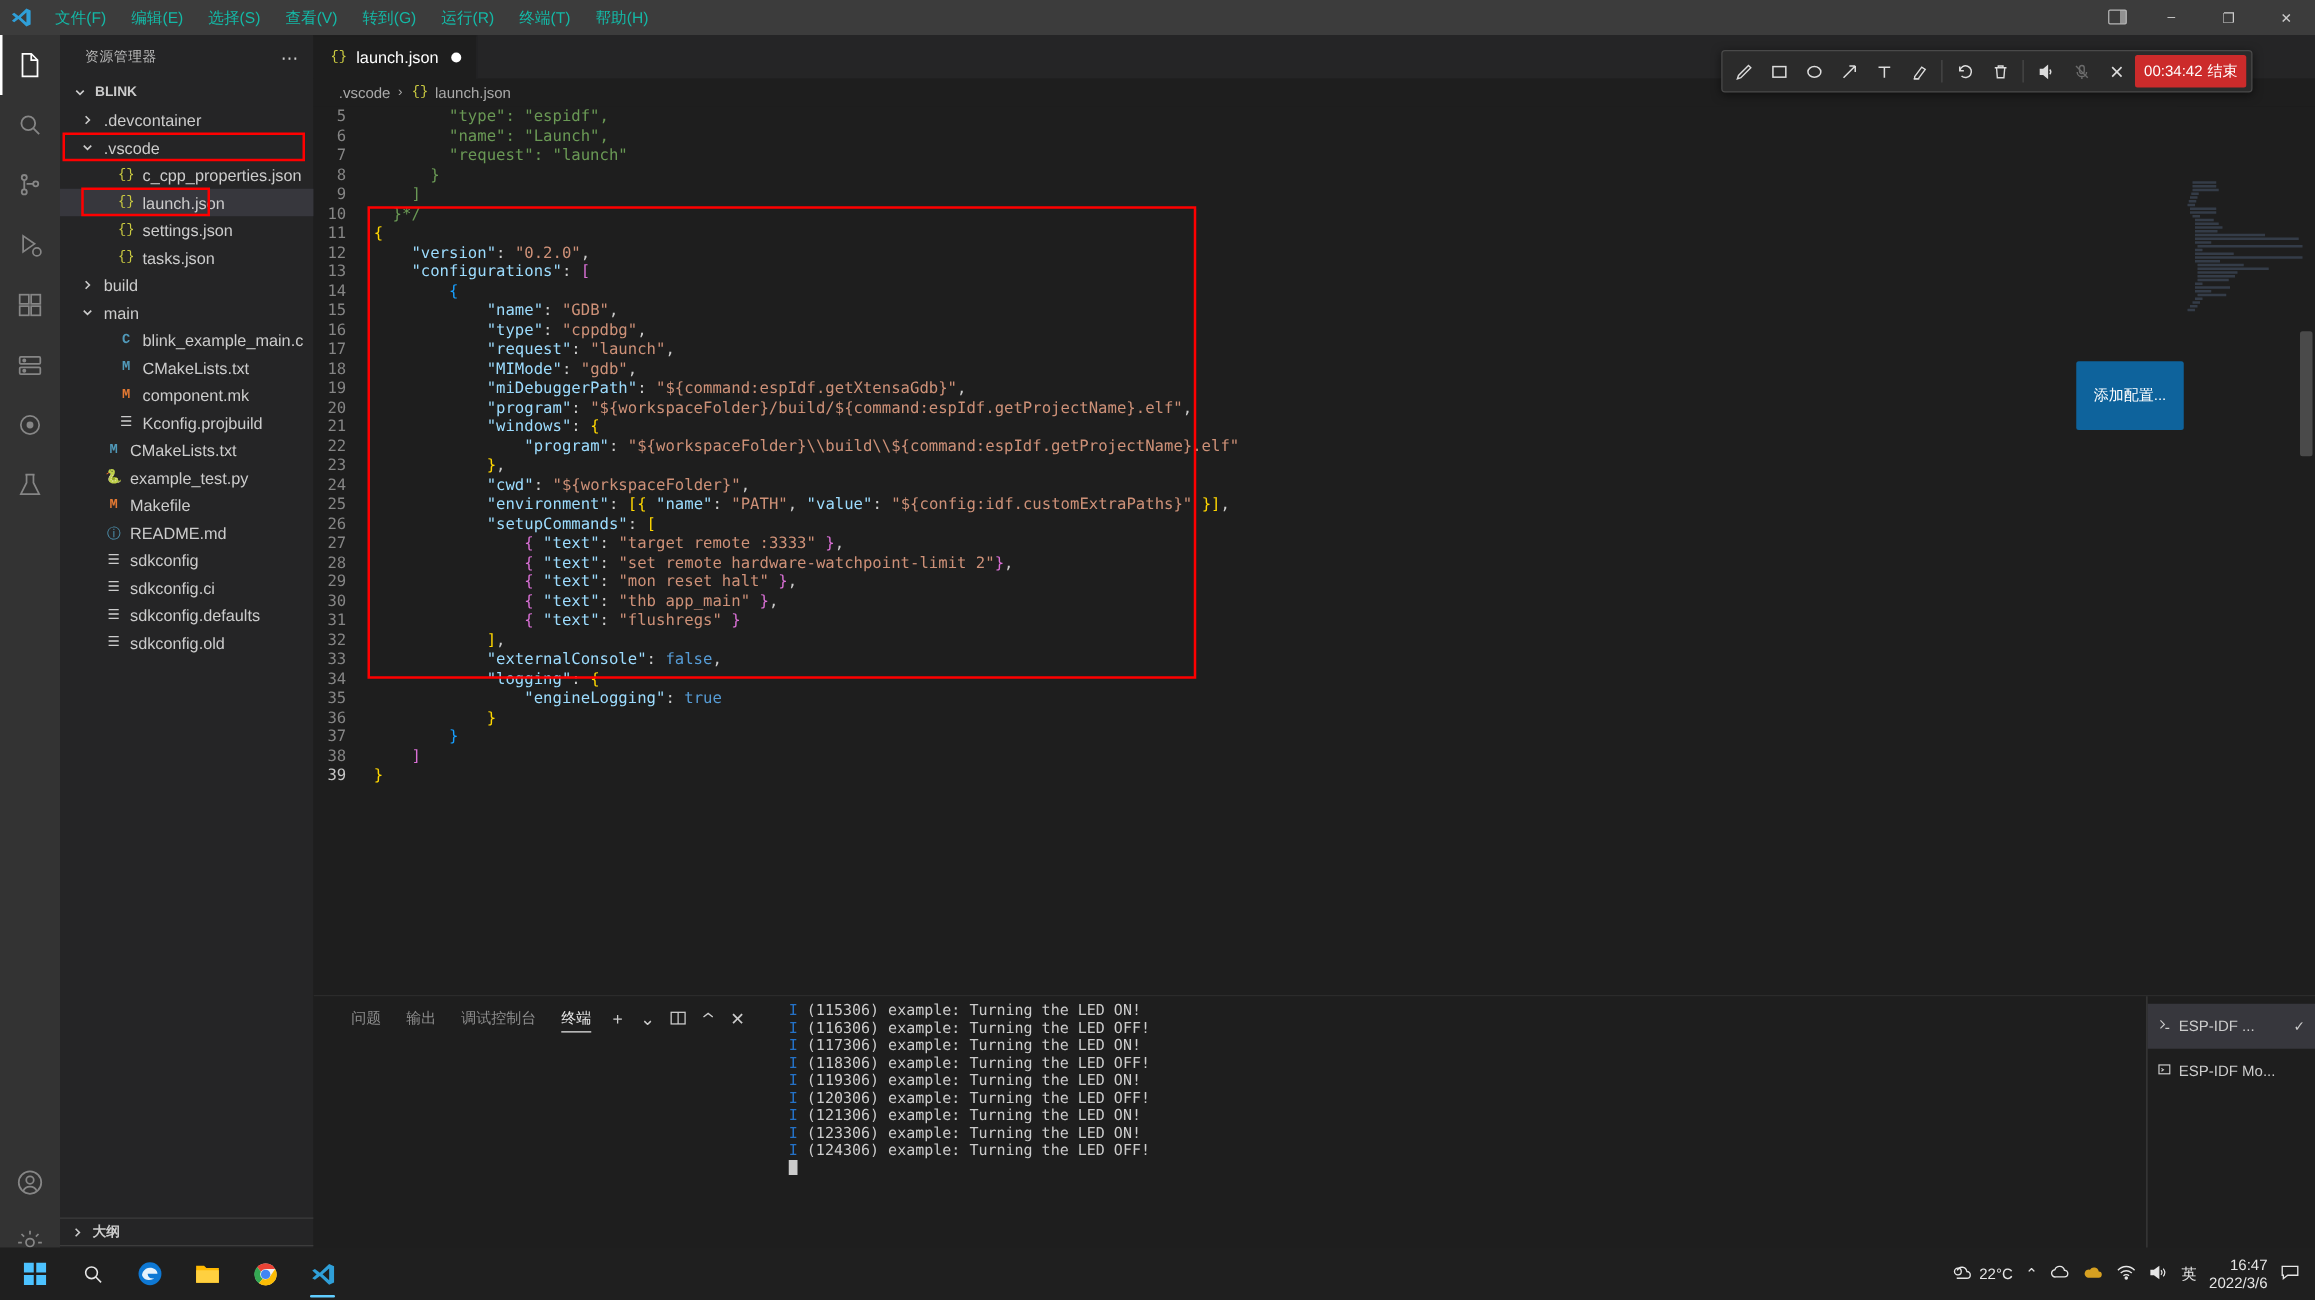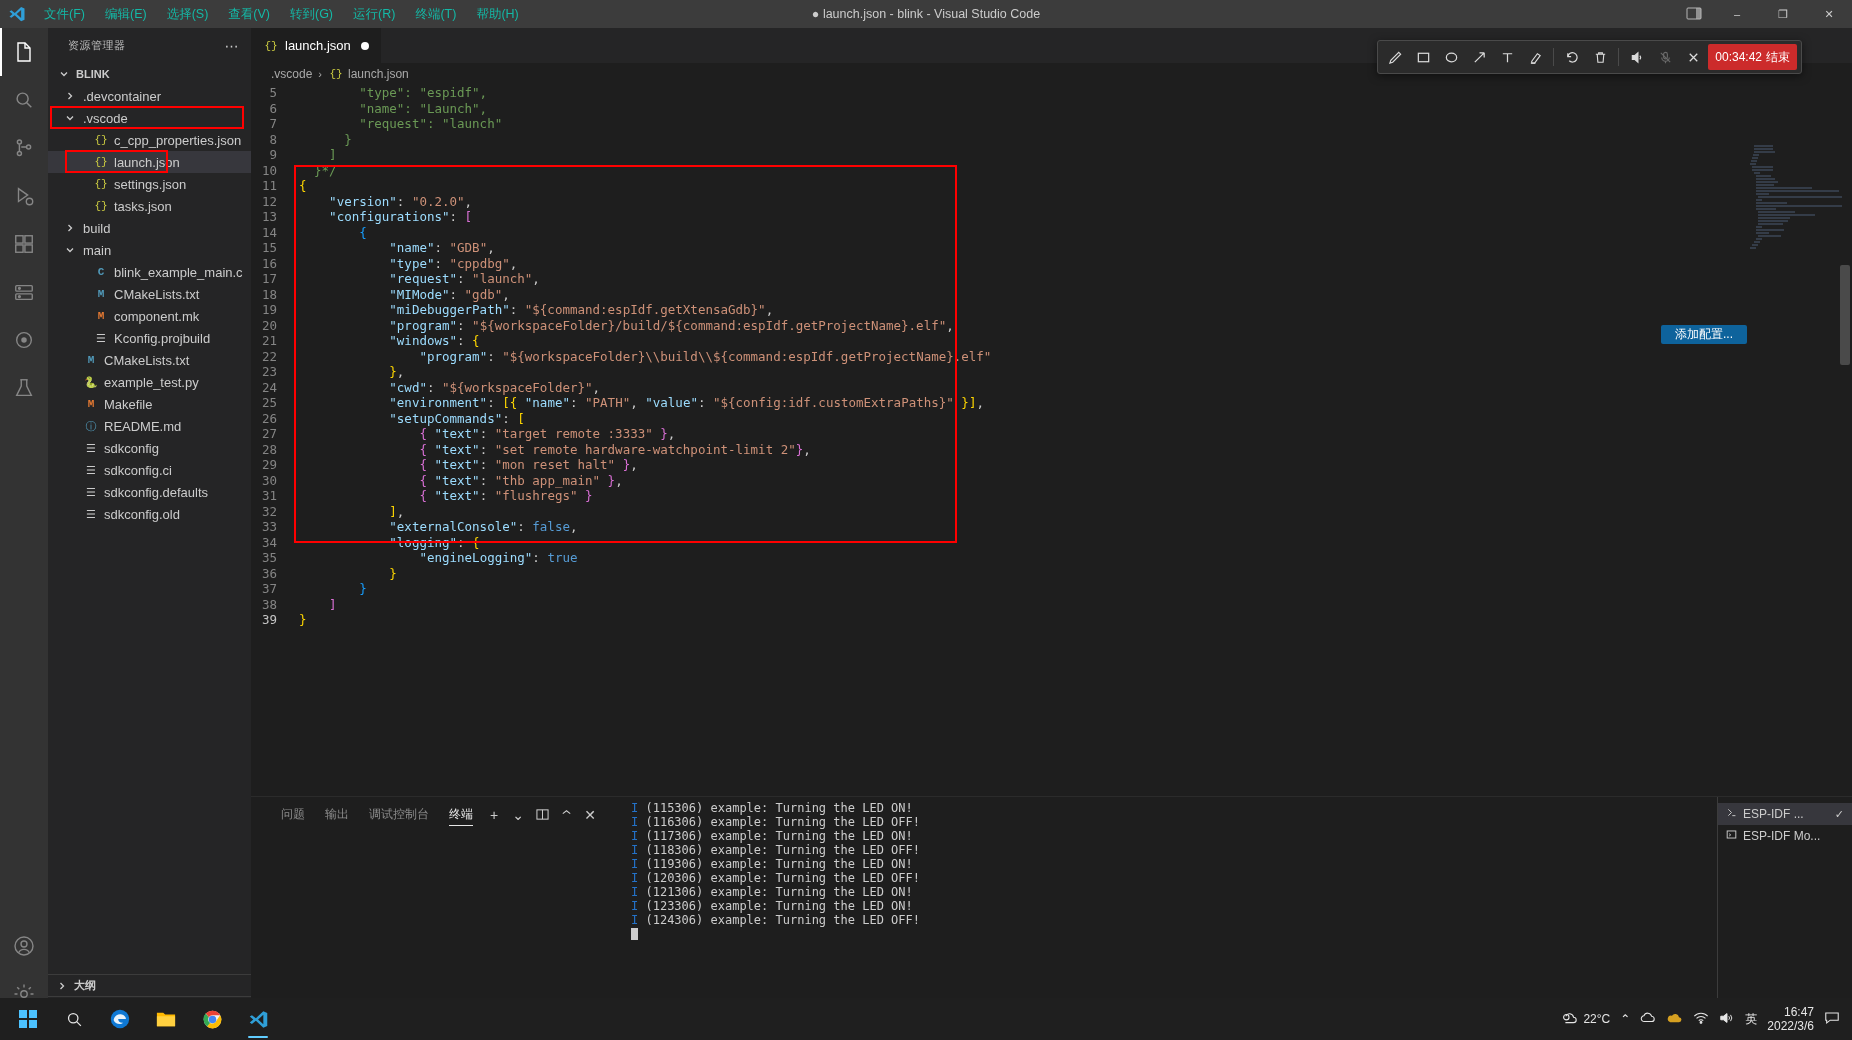--- a/index.html
+++ b/index.html
@@ -131,21 +131,21 @@
   .pa { width: 22px; height: 22px; display: flex; align-items: center; justify-content: center; font-size: 14px; }
   .panel-body { flex: 1; display: flex; min-height: 0; }
   .term {
     flex: 1; padding: 4px 0 0 20px; overflow: hidden;
     font-family: "DejaVu Sans Mono", monospace; font-size: 12px; line-height: 14px; color: #cccccc;
   }
   .tline { height: 14px; white-space: pre; }
   .tI { color: #2472c8; }
   .term-cursor { display: inline-block; width: 7px; height: 12px; background: #cccccc; vertical-align: -2px; }
   .term-side { width: 135px; flex: none; border-left: 1px solid #3c3c3c; padding-top: 6px; }
-  .ts-item { height: 22px; display: flex; align-items: center; gap: 6px; padding: 0 8px; font-size: 12px; color: #cccccc; }
+  .ts-item { height: 36px; display: flex; align-items: center; gap: 6px; padding: 0 8px; font-size: 12px; color: #cccccc; }
   .ts-item.active { background: #37373d; }
   .ts-check { margin-left: auto; color: #cccccc; font-size: 11px; }
 
   
   .statusbar {
     height: 22px; background: #007acc; color: #ffffff; display: flex; align-items: center;
     font-size: 11.5px; flex: none; white-space: nowrap;
   }
   .sb-remote { background: #16825d; height: 22px; display: flex; align-items: center; padding: 0 6px; }
   .si { display: flex; align-items: center; gap: 3px; padding: 0 5px; height: 22px; }
@@ -178,21 +178,21 @@
   .rec-time {
     background: #cc2b2b; color: #ffffff; font-size: 12px; height: 26px;
     display: flex; align-items: center; padding: 0 7px; border-radius: 2px; gap: 4px;
     font-family: "Liberation Sans", sans-serif;
   }
 
   
   .add-config-btn {
     position: absolute; right: 105px; bottom: 452px;
     background: #0e639c; color: #ffffff; font-size: 12px;
-    padding: 1px 14px; border-radius: 2px; z-index: 60;
+    padding: 19px 14px; border-radius: 2px; z-index: 60;
   }
 
   
   .vscroll { position: absolute; right: 0; top: 0; width: 14px; height: 100%; }
   .vscroll .thumb { position: absolute; right: 2px; width: 10px; background: #4a4a4a; border-radius: 2px; }
 </style>
 </head>
 <body>
 
 <div class="app">
@@ -206,21 +206,20 @@
     <div class="menu">
       <div class="menu-item">文件(F)</div>
       <div class="menu-item">编辑(E)</div>
       <div class="menu-item">选择(S)</div>
       <div class="menu-item">查看(V)</div>
       <div class="menu-item">转到(G)</div>
       <div class="menu-item">运行(R)</div>
       <div class="menu-item">终端(T)</div>
       <div class="menu-item">帮助(H)</div>
     </div>
-    <div class="title-center">● launch.json - blink - Visual Studio Code</div>
     <div class="title-right">
       <div class="layout-icon">
         <svg width="16" height="14" viewBox="0 0 16 14">
             <rect x="1" y="2" width="14" height="11" rx="1" fill="none" stroke="#cccccc" stroke-width="1"></rect>
             <rect x="10" y="2" width="5" height="11" fill="#cccccc" opacity=".7"></rect>
           </svg>
       </div>
       <div class="winbtn">–</div>
       <div class="winbtn">❐</div>
       <div class="winbtn close">✕</div>

